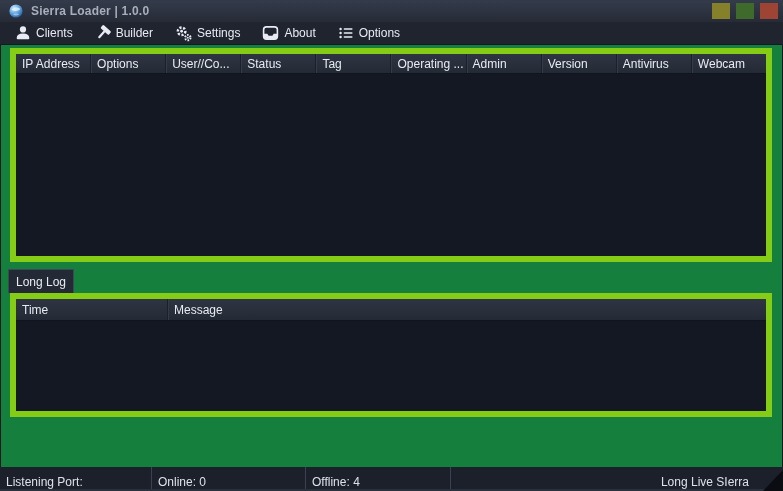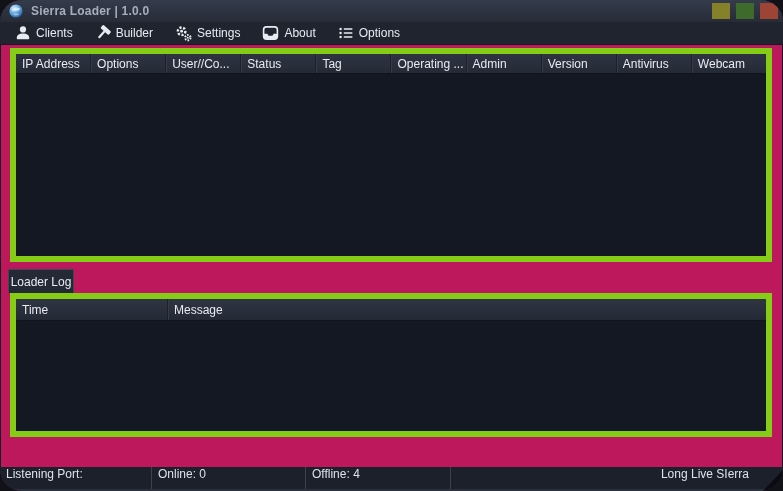--- a/index.html
+++ b/index.html
@@ -1,23 +1,22 @@
 <!DOCTYPE html>
 <html><head>
 <meta charset="utf-8">
 <style>
   html,body{margin:0;padding:0;background:#101218;}
   *{box-sizing:border-box;}
   .window{
     position:relative;width:783px;height:491px;overflow:hidden;
-    background:#be185d;
+    background:#15803d;
     font-family:"Liberation Sans", sans-serif;
     font-size:12px;color:#e8ebf2;
     box-shadow:inset 0 0 0 1px #141822;
-    border-radius:22px;
   }
   
   .titlebar{
     position:absolute;left:0;top:0;width:783px;height:22px;
     background:linear-gradient(180deg,#343b4a 0%,#2c3240 55%,#262b36 100%);
     display:flex;align-items:center;
   }
   .app-icon{width:16px;height:16px;margin-left:8px;flex:0 0 auto;}
   .title-text{margin-left:7px;font-weight:bold;color:#a8aebc;letter-spacing:.2px;}
   .window-controls{position:absolute;right:5px;top:3px;display:flex;gap:6px;}
@@ -30,21 +29,21 @@
   }
   .tool-item{display:flex;align-items:center;gap:5px;padding:0 11px;height:22px;cursor:default;}
   .tool-item svg{display:block;}
   .tool-label{color:#e8ebf2;}
   
   .panel-table{
     position:absolute;background:#141823;border:6px solid #84cc16;
     display:flex;flex-direction:column;
   }
   .clients-table{left:10px;top:48px;width:762px;height:214px;}
-  .event-table{left:10px;top:293px;width:762px;height:144px;}
+  .event-table{left:10px;top:293px;width:762px;height:124px;}
   .thead{
     display:flex;flex:0 0 auto;height:20px;
     background:linear-gradient(180deg,#2e3442 0%,#282e3a 60%,#242a35 100%);
     border-bottom:1px solid #10141c;
   }
   .event-table .thead{height:22px;}
   .th{
     flex:1 1 0;display:flex;align-items:center;padding:0 6px;
     color:#e8ebf2;white-space:nowrap;overflow:hidden;
     border-right:1px solid #1b202b;box-shadow:inset 1px 0 0 #343b49;
@@ -59,21 +58,21 @@
     background:#242936;border:1px solid #3e4757;border-bottom:none;
     display:flex;align-items:center;justify-content:center;
     color:#e8ebf2;cursor:default;
   }
   
   .statusbar{
     position:absolute;left:0;top:467px;width:783px;height:24px;
     background:#1c202b;border-bottom:2px solid #2b303d;
     display:flex;align-items:stretch;color:#dde1ea;
   }
-  .status-cell{display:flex;align-items:flex-start;padding:0 6px;border-right:1px solid #3a4252;}
+  .status-cell{display:flex;align-items:flex-end;padding:0 6px;border-right:1px solid #3a4252;}
   .status-cell.c1{flex:0 0 152px;}
   .status-cell.c2{flex:0 0 154px;}
   .status-cell.c3{flex:0 0 145px;}
   .status-cell.c4{flex:1 1 auto;border-right:none;justify-content:flex-end;padding-right:34px;}
   .resize-grip{
     position:absolute;right:0;bottom:0;width:0;height:0;
     border-bottom:21px solid #0a0c11;border-left:20px solid transparent;
     cursor:nwse-resize;
   }
 </style>
@@ -167,21 +166,21 @@
         <div class="th">Operating ...</div>
         <div class="th">Admin</div>
         <div class="th">Version</div>
         <div class="th">Antivirus</div>
         <div class="th">Webcam</div>
       </div>
     <div class="tbody"></div>
   </div>
 
   <div class="eventlog-tab">
-    <span>Loader Log</span>
+    <span>Long Log</span>
   </div>
 
   <div class="panel-table event-table">
     <div class="thead">
         <div class="th time-col">Time</div>
         <div class="th">Message</div>
       </div>
     <div class="tbody"></div>
   </div>
 

